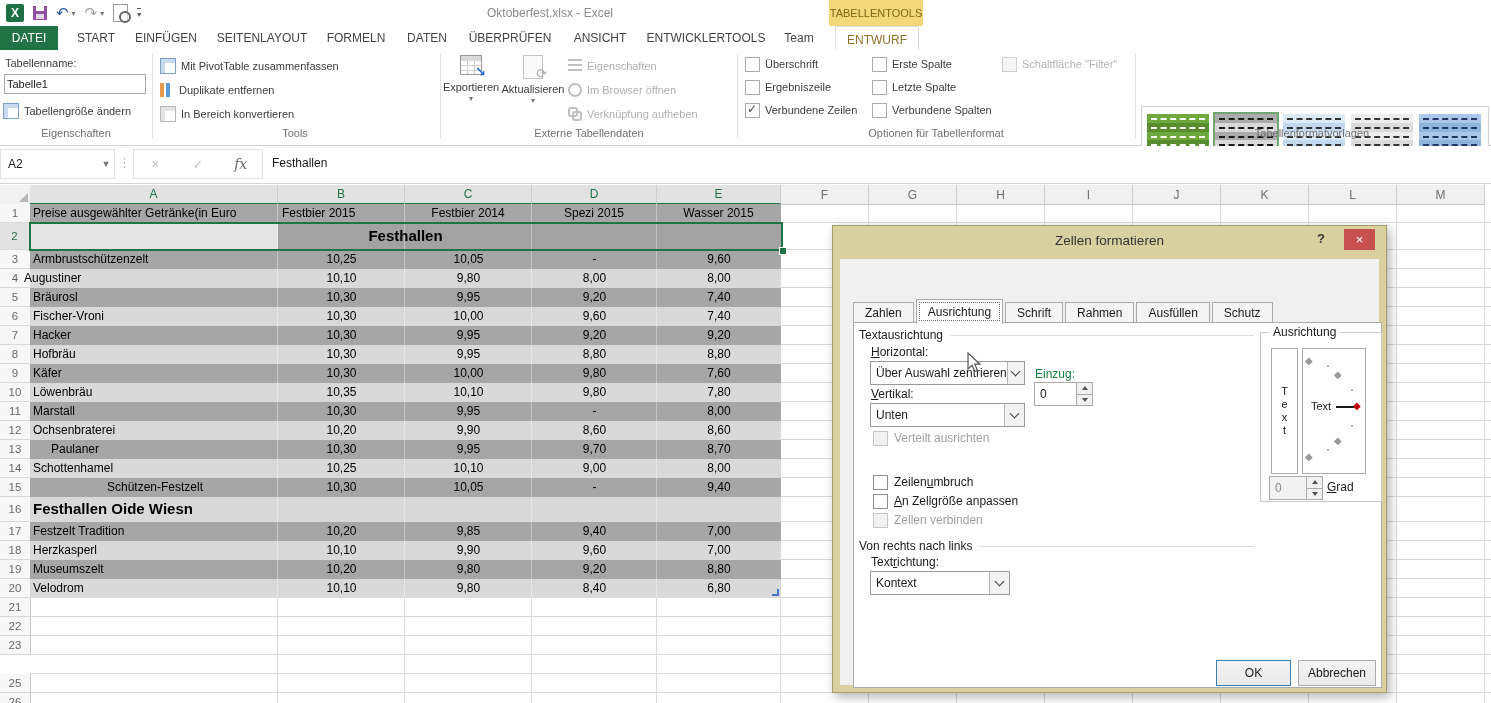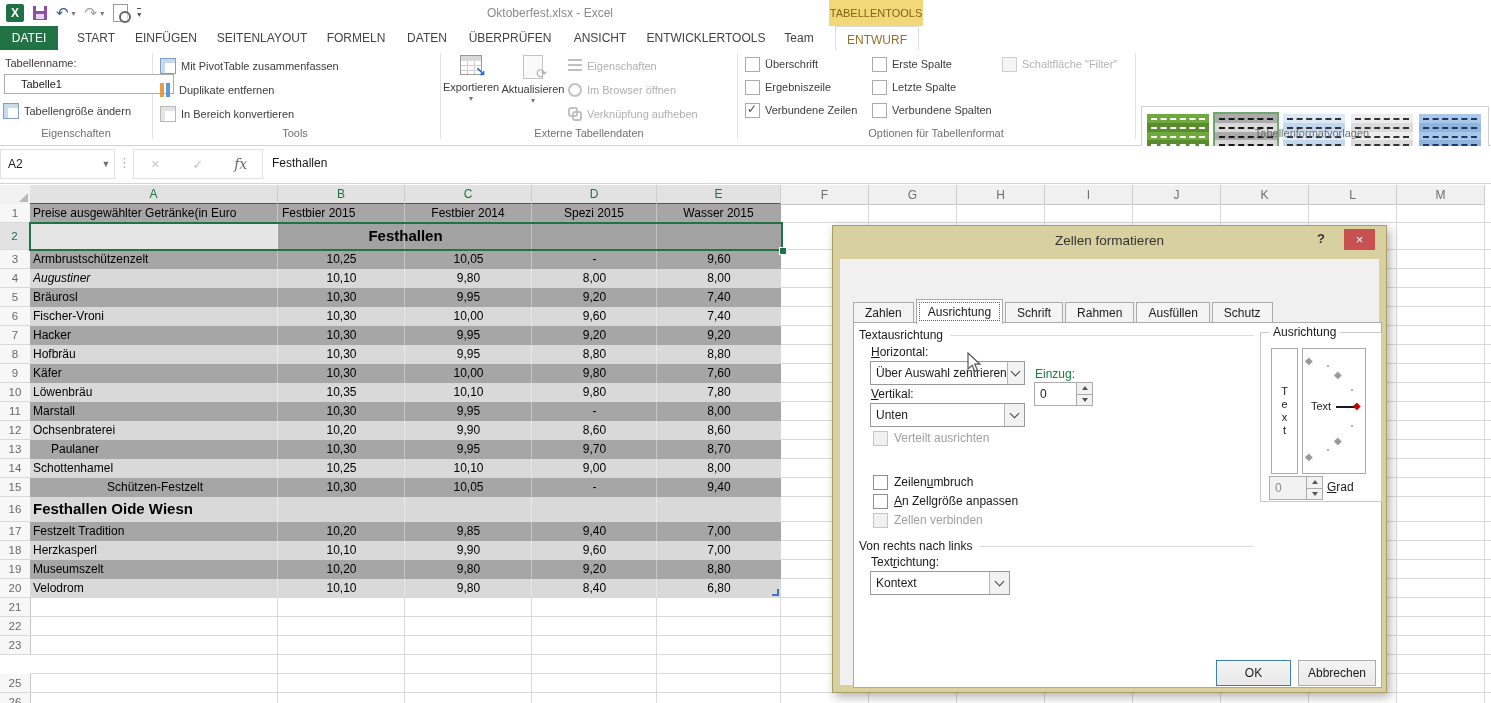--- a/index.html
+++ b/index.html
@@ -28,21 +28,21 @@
   .rtab{position:absolute;top:0;height:24px;display:flex;align-items:center;justify-content:center;
         font-size:12px;color:#444;cursor:default;}
   .rtab.file{background:#217346;color:#fff;}
   .rtab.active{background:#fff;color:#94702a;border:1px solid #dcdcdc;border-bottom:1px solid #fff;height:25px;}
   
   .ribbon{left:0;top:50px;width:1491px;height:95px;background:#fff;border-bottom:1px solid #d2d2d2;}
   .gsep{position:absolute;top:3px;height:86px;width:1px;background:#e2e2e2;}
   .glabel{position:absolute;top:77px;font-size:11px;color:#717171;text-align:center;}
   .rlabel{font-size:11px;color:#3c3c3c;}
   .rinput{position:absolute;border:1px solid #ababab;background:#fff;font-size:11px;color:#1a1a1a;
-          padding:2px 16px;height:14px;line-height:14px;}
+          padding:2px 2px;height:14px;line-height:14px;}
   .stackbtn{position:absolute;display:flex;align-items:center;gap:5px;font-size:11px;color:#3c3c3c;height:21px;}
   .stackbtn.dis{color:#b0b0b0;}
   .bigbtn{position:absolute;display:flex;flex-direction:column;align-items:center;font-size:11px;color:#3c3c3c;text-align:center;}
   .bigbtn .drop{font-size:8px;color:#777;margin-top:1px;}
   .icon14{width:14px;height:14px;position:relative;flex:0 0 auto;}
   .ic-grid{border:1px solid #7da0c4;background:
       linear-gradient(to bottom,#c8daf0 4px,transparent 4px),
       linear-gradient(to right,#c8daf0 4px,transparent 4px);}
   .ic-gray{border:1px solid #b8b8b8;background:
       linear-gradient(to bottom,#e4e4e4 4px,transparent 4px),
@@ -436,21 +436,21 @@
       <div class="ctext" style="left: 282px; top: 22px; width: 120px;">Festbier 2015</div>
       <div class="ctext" style="left: 405px; top: 22px; width: 126px; text-align: center;">Festbier 2014</div>
       <div class="ctext" style="left: 532px; top: 22px; width: 124px; text-align: center;">Spezi 2015</div>
       <div class="ctext" style="left: 657px; top: 22px; width: 123px; text-align: center;">Wasser 2015</div>
       <div class="ctext" style="left: 30px; top: 43px; width: 751px; text-align: center; font-weight: bold; font-size: 15px;">Festhallen</div>
       <div class="ctext" style="left: 33px; top: 68px; width: 244px;">Armbrustschützenzelt</div>
       <div class="ctext" style="left: 278px; top: 68px; width: 127px; text-align: center;">10,25</div>
       <div class="ctext" style="left: 405px; top: 68px; width: 127px; text-align: center;">10,05</div>
       <div class="ctext" style="left: 532px; top: 68px; width: 125px; text-align: center;">-</div>
       <div class="ctext" style="left: 657px; top: 68px; width: 124px; text-align: center;">9,60</div>
-      <div class="ctext" style="left: 33px; top: 87px; width: 244px; font-style: italic;">Augustiner</div>
+      <div class="ctext" style="left: 24px; top: 87px; width: 244px;">Augustiner</div>
       <div class="ctext" style="left: 278px; top: 87px; width: 127px; text-align: center;">10,10</div>
       <div class="ctext" style="left: 405px; top: 87px; width: 127px; text-align: center;">9,80</div>
       <div class="ctext" style="left: 532px; top: 87px; width: 125px; text-align: center;">8,00</div>
       <div class="ctext" style="left: 657px; top: 87px; width: 124px; text-align: center;">8,00</div>
       <div class="ctext" style="left: 33px; top: 106px; width: 244px;">Bräurosl</div>
       <div class="ctext" style="left: 278px; top: 106px; width: 127px; text-align: center;">10,30</div>
       <div class="ctext" style="left: 405px; top: 106px; width: 127px; text-align: center;">9,95</div>
       <div class="ctext" style="left: 532px; top: 106px; width: 125px; text-align: center;">9,20</div>
       <div class="ctext" style="left: 657px; top: 106px; width: 124px; text-align: center;">7,40</div>
       <div class="ctext" style="left: 33px; top: 125px; width: 244px;">Fischer-Vroni</div>

